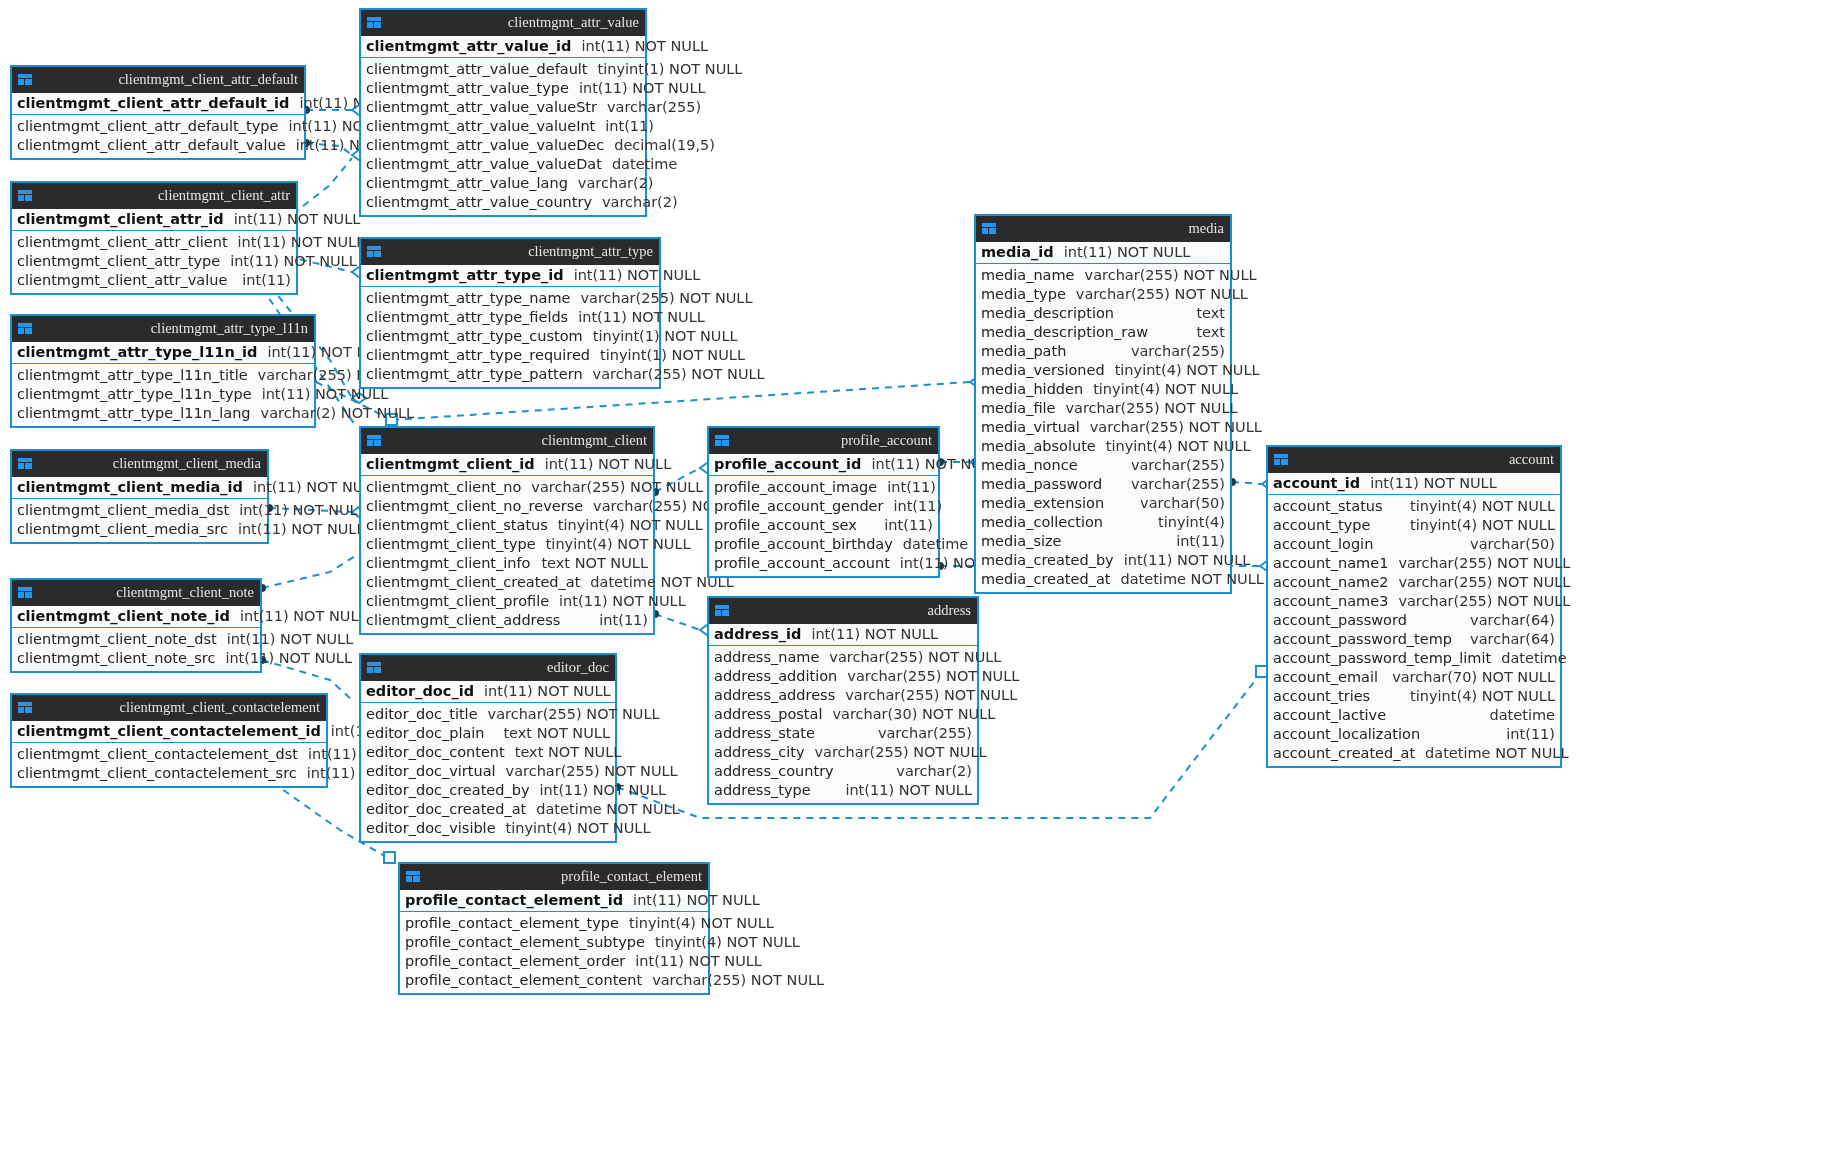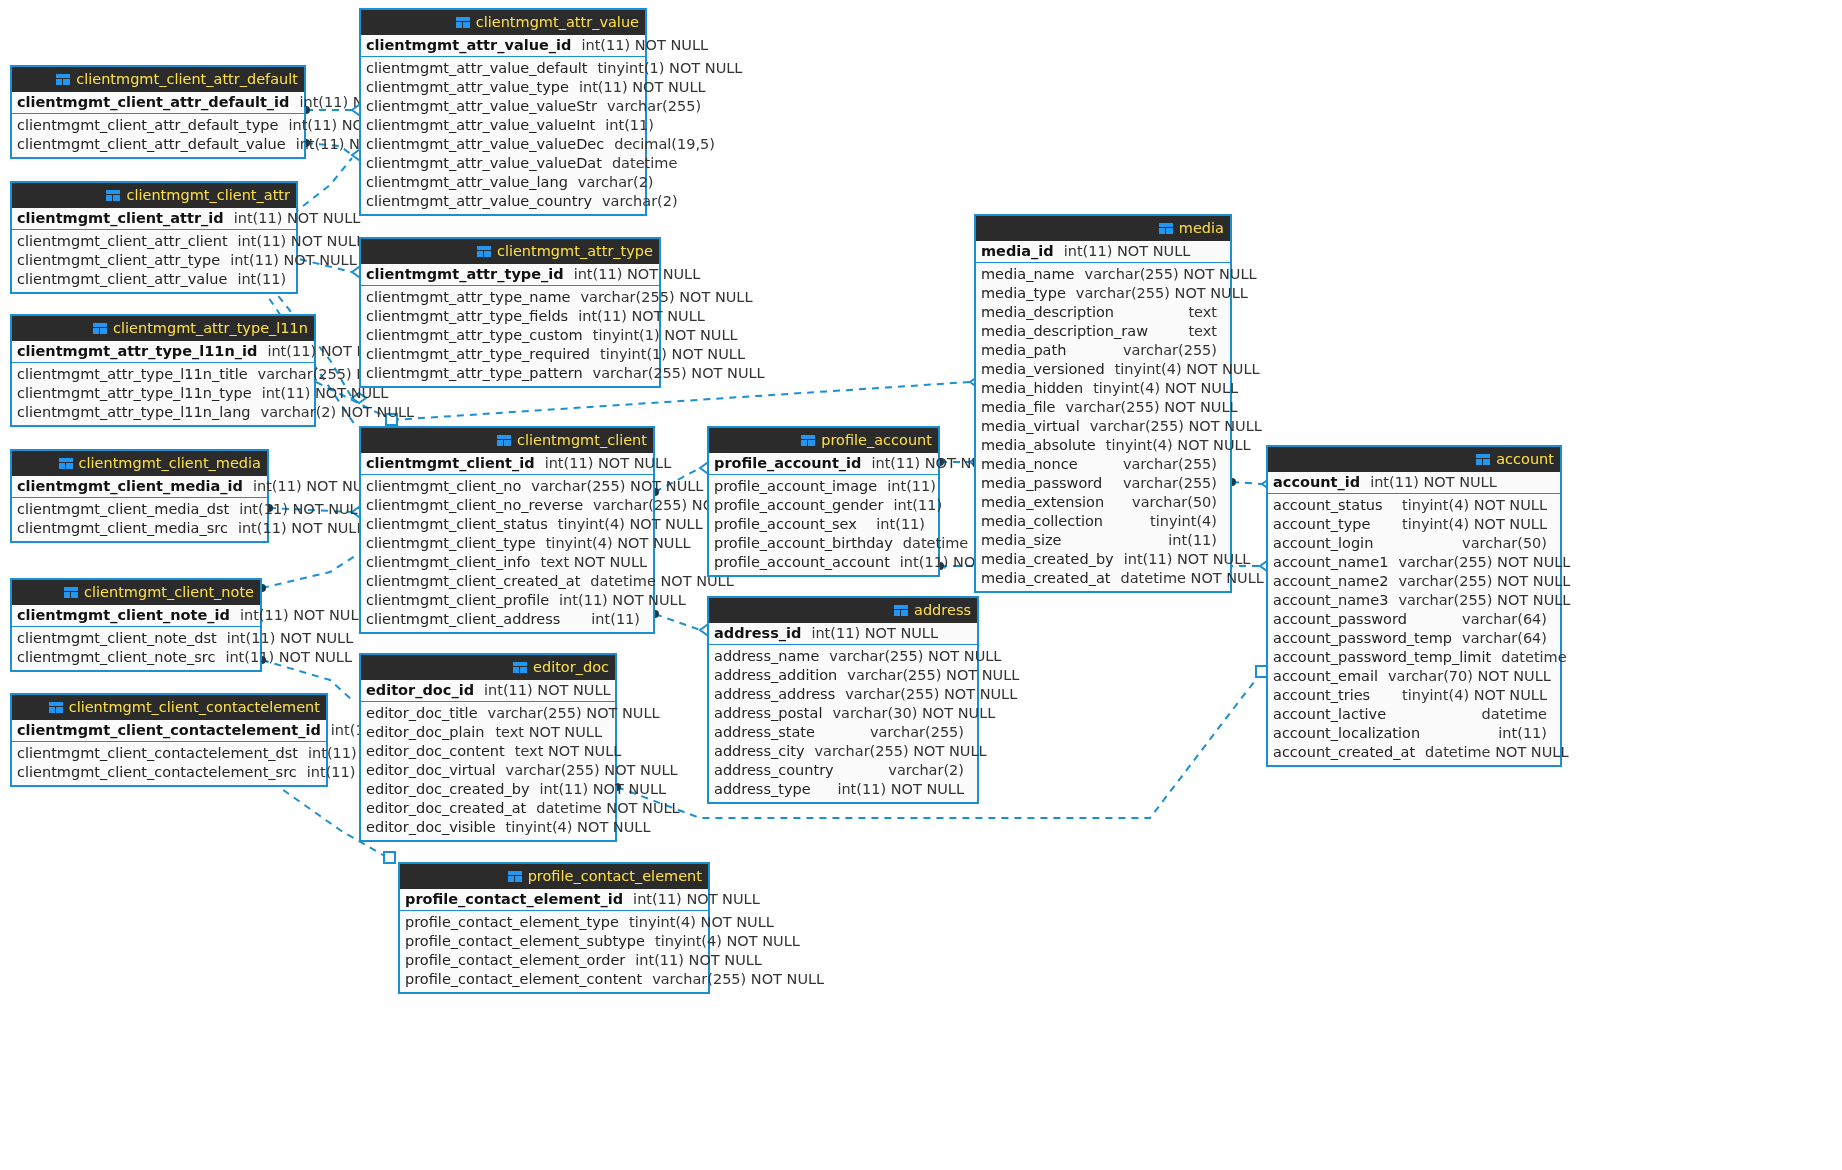--- a/index.html
+++ b/index.html
@@ -14,29 +14,30 @@
   svg#links{position:absolute;left:0;top:0;width:1842px;height:1170px;pointer-events:none;}
   .tbl{
     position:absolute;
     background:#fbfbfb;
     border:2px solid #1a8fd1;
     box-sizing:border-box;
     z-index:5;
   }
   .tbl-title{
     background:#2b2b2b;
-    color:#fde047;
+    color:#e5e5e5;
     font-size:14.5px;
     text-align:center;
     padding:4px 6px 5px 6px;
     white-space:nowrap;
     display:flex;
     align-items:center;
-    justify-content:flex-end;
+    justify-content:space-between;
     gap:6px;
+    font-family:Liberation Serif, serif;
   }
   .tbl-icon{display:inline-block;width:14px;height:11px;position:relative;flex:none;}
   .tbl-icon i{position:absolute;display:block;background:#2196f3;}
   .tbl-icon i.r1{left:0;top:0;width:14px;height:4px;}
   .tbl-icon i.r2{left:0;top:5px;width:6px;height:6px;}
   .tbl-icon i.r3{left:7px;top:5px;width:7px;height:6px;}
   .pk-row{
     display:flex;justify-content:flex-start;align-items:center;
     font-size:14.5px;font-weight:bold;color:#111;
     padding:2px 5px 3px 5px;
@@ -44,21 +45,21 @@
     background:#fbfbfb;white-space:nowrap;gap:10px;
   }
   .pk-row .ty{font-weight:normal;color:#333;}
   .col-row{
     display:flex;justify-content:space-between;align-items:center;
     font-size:14.5px;color:#222;
     padding:1px 5px 2px 5px;
     background:#fbfbfb;white-space:nowrap;gap:10px;
   }
   .col-row .ty{color:#333;}
-  .cols{padding:2px 8px 3px 0;}
+  .cols{padding:2px 0 3px 0;}
 </style>
 </head>
 <body>
 
 <div id="canvas">
   <svg id="links" viewBox="0 0 1842 1170" xmlns="http://www.w3.org/2000/svg">
     <g stroke="#1a8fd1" stroke-width="2" stroke-dasharray="7,6" fill="none">
       <path d="M 306,110 L 352,110"></path>
       <path d="M 306,143 L 340,146 L 352,155"></path>
       <path d="M 262,250 L 352,272"></path>

